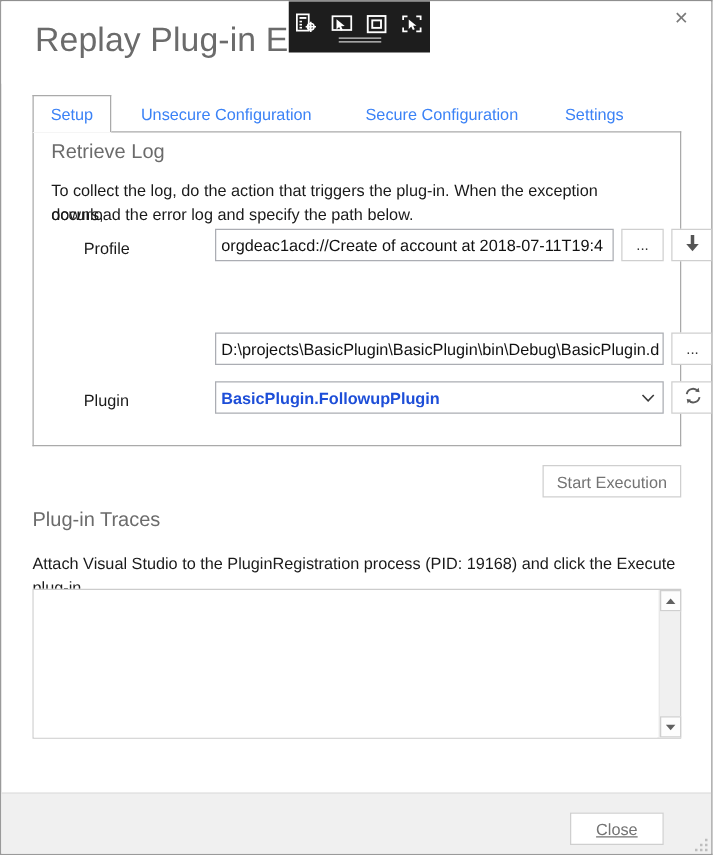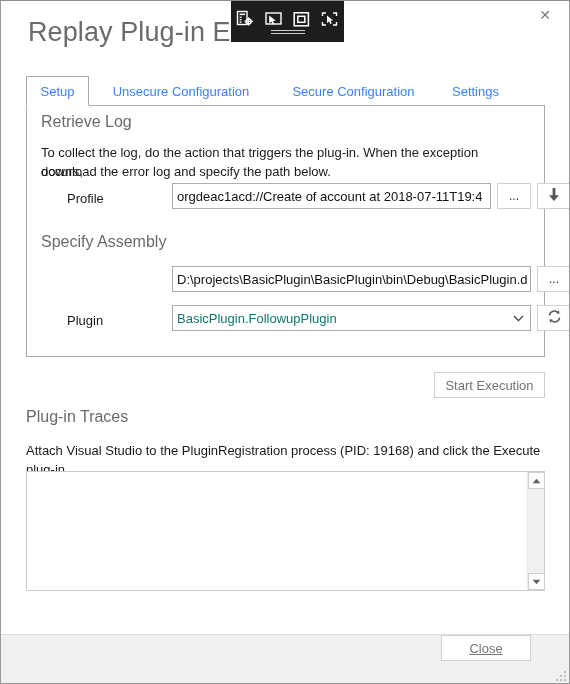--- a/index.html
+++ b/index.html
@@ -194,25 +194,26 @@
     white-space: nowrap;
     display: flex;
     align-items: center;
   }
   .combobox {
     position: absolute;
     box-sizing: border-box;
     border: 1px solid #abadb3;
     background: #ffffff;
     font-size: 13px;
-    color: #0f766e;
+    color: #1d4ed8;
     display: flex;
     align-items: center;
     padding: 0 4px;
     cursor: pointer;
+    font-weight: bold;
   }
   .combobox .cb-value { flex: 1; white-space: nowrap; overflow: hidden; }
   .combobox .cb-arrow {
     width: 16px;
     display: flex;
     align-items: center;
     justify-content: center;
   }
 
   .sqbtn {
@@ -301,22 +302,22 @@
     top: 633px;
     width: 568px;
     height: 49px;
     background: #f0f0f0;
     border-top: 1px solid #dfdfdf;
     box-sizing: border-box;
   }
   #close-action {
     position: absolute;
     right: 38px;
-    top: 0;
-    width: 90px;
+    top: 15px;
+    width: 75px;
     height: 26px;
     text-decoration: underline;
   }
   #resize-grip {
     position: absolute;
     right: 3px;
     bottom: 2px;
     width: 14px;
     height: 14px;
   }
@@ -418,21 +419,20 @@
 
     <button class="sqbtn" style="left:510px; top:78px; width:34px; height:26px;">
       <span>
         <svg width="14" height="15" viewBox="0 0 14 15">
           <rect x="5.6" y="1" width="2.8" height="8" fill="#555555"></rect>
           <path d="M2 8.2 L12 8.2 L7 14 Z" fill="#555555"></path>
         </svg>
       </span>
     </button>
 
-    <div class="section-head" style="left:14px; top:128px;">Specify Assembly</div>
 
 
     <div class="textbox" style="left:145px; top:161px; width:359px; height:26px;">
       <span>D:\projects\BasicPlugin\BasicPlugin\bin\Debug\BasicPlugin.d</span>
     </div>
 
     <button class="sqbtn" style="left:510px; top:161px; width:34px; height:26px;">
       <span>...</span>
     </button>
 

